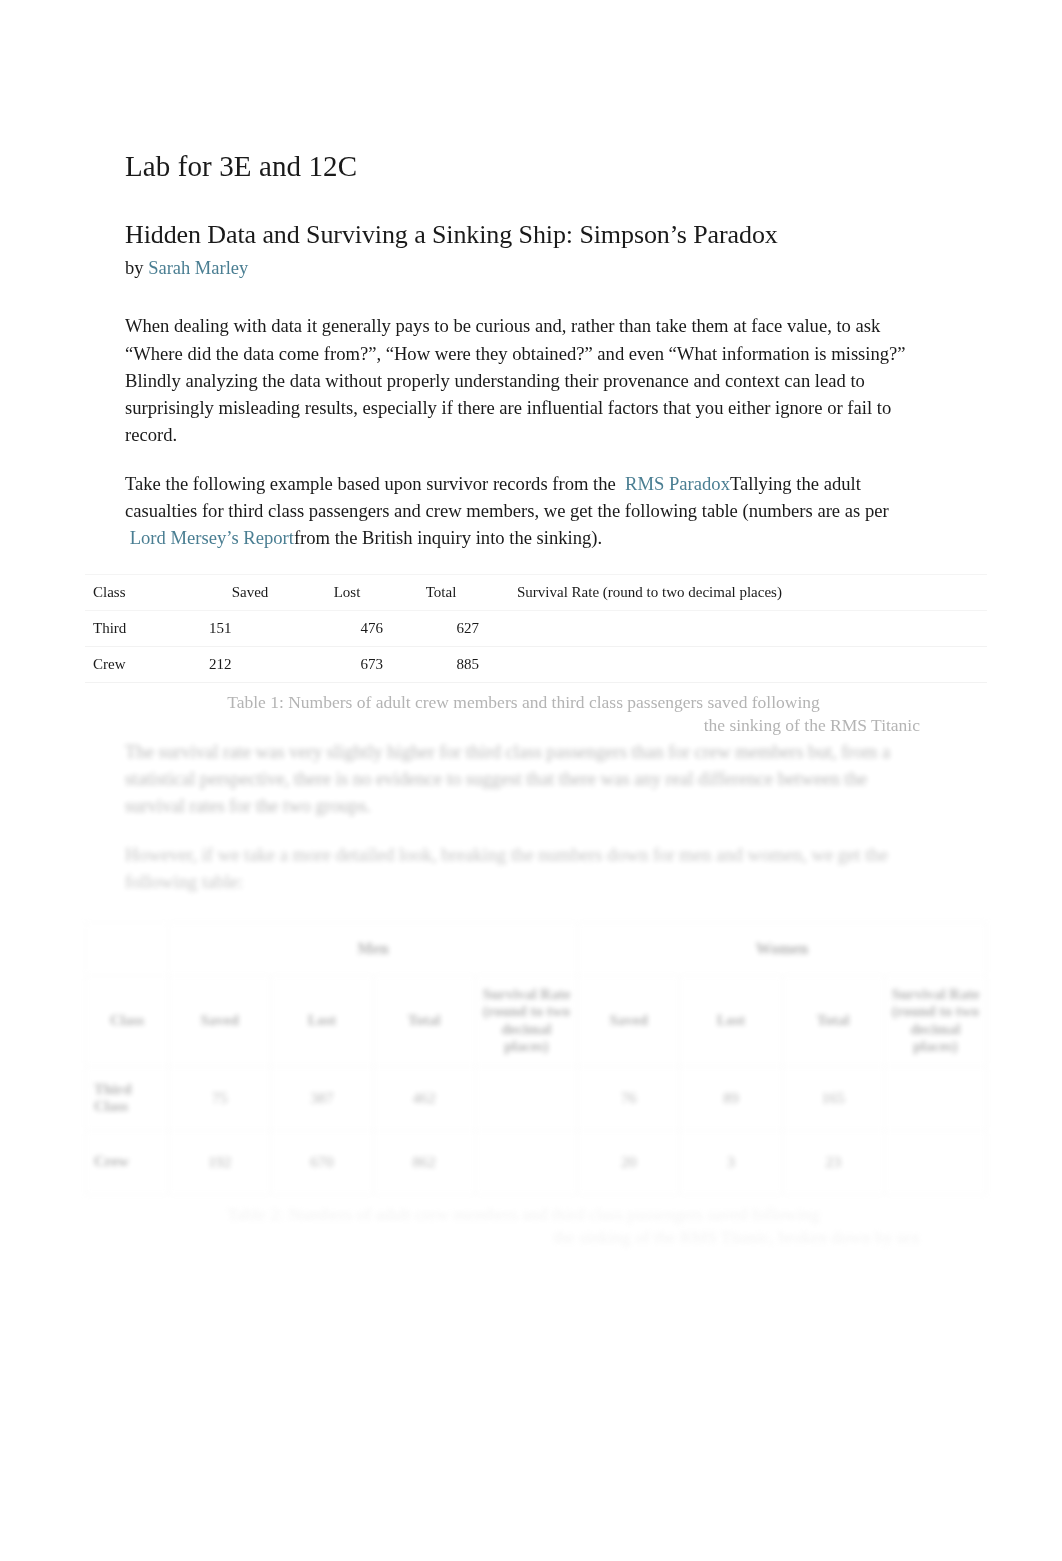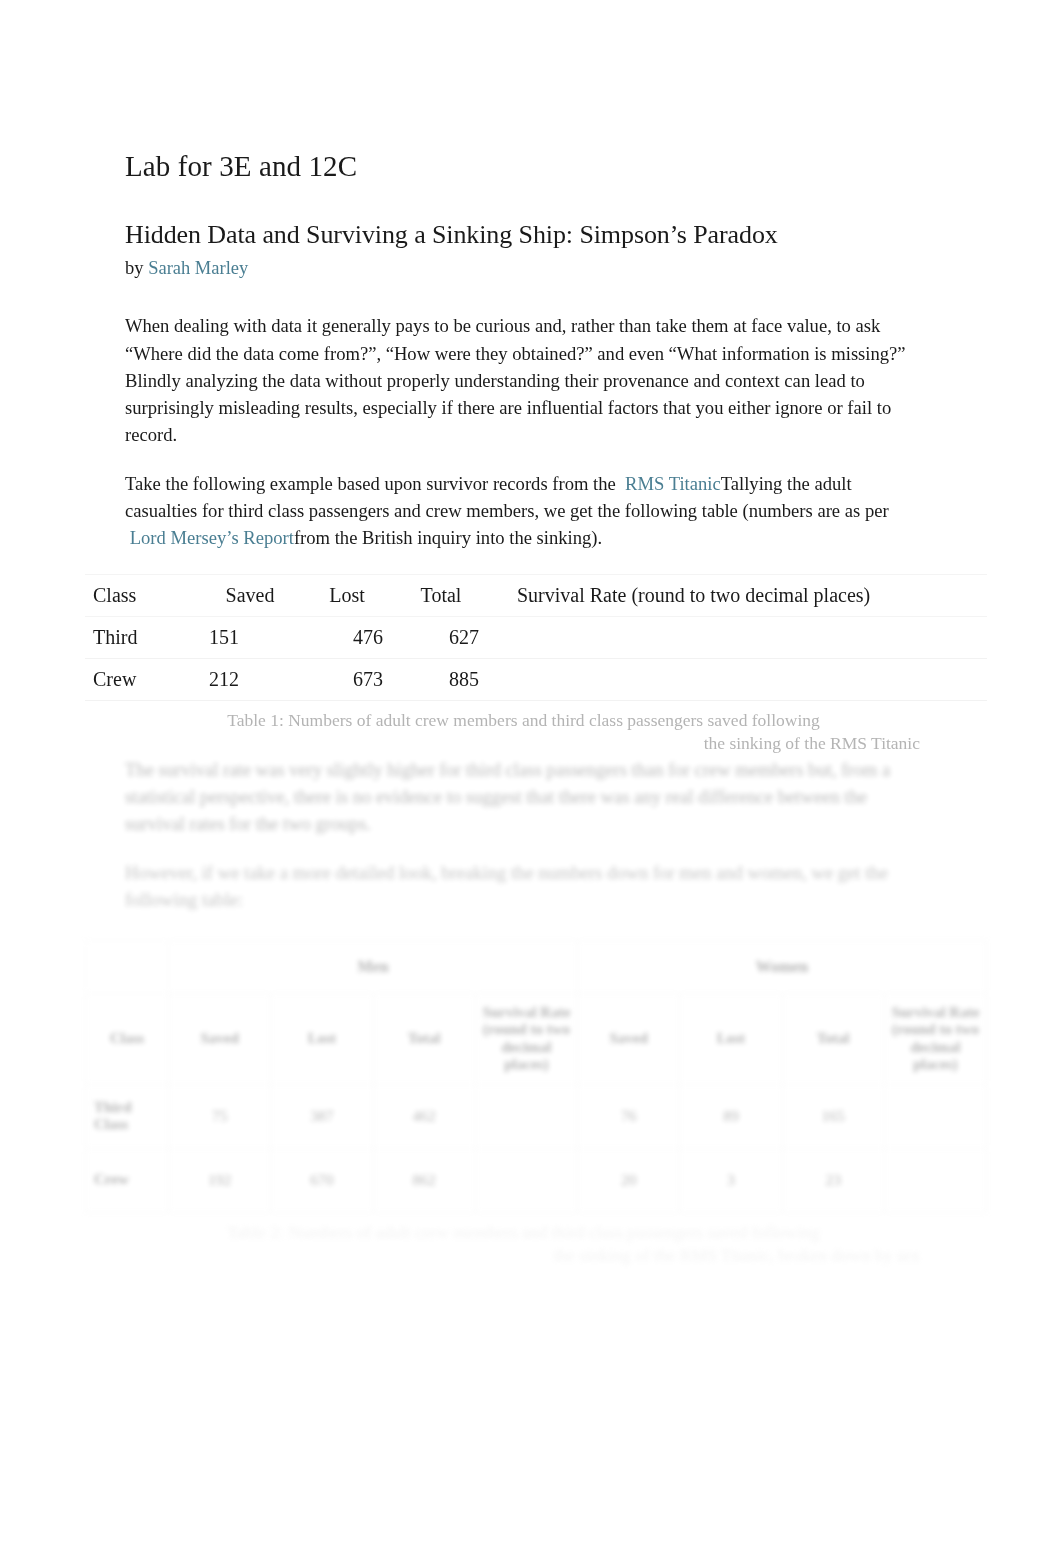--- a/index.html
+++ b/index.html
@@ -62,21 +62,21 @@
     margin: 0 0 22px 0;
     text-align: left;
   }
 
   
   table.tbl1 {
     border-collapse: collapse;
     width: 902px;
     margin-left: -40px;
     margin-top: 20px;
-    font-size: 20px;
+    font-size: 15px;
     font-family: Liberation Serif, serif;
   }
   table.tbl1 th, table.tbl1 td {
     border-top: 1px solid #f2f2f2;
     border-bottom: 1px solid #f2f2f2;
     padding: 9px 10px;
     font-weight: 400;
   }
   table.tbl1 thead th {
     border-top: 1px solid #f4f4f4;
@@ -179,21 +179,21 @@
 
     <div class="byline">
       <span>by</span>
       <span class="link">Sarah Marley</span>
     </div>
 
     <p class="body-par">When dealing with data it generally pays to be curious and, rather than take them at face value, to ask “Where did the data come from?”, “How were they obtained?” and even “What information is missing?” Blindly analyzing the data without properly understanding their provenance and context can lead to surprisingly misleading results, especially if there are influential factors that you either ignore or fail to record.</p>
 
     <p class="body-par">
       <span>Take the following example based upon survivor records from the</span>
-      <span>&nbsp;</span><span class="link">RMS Titanic</span><span>Tallying the adult casualties for third class passengers and crew members, we get the following table (numbers are as per</span>
+      <span>&nbsp;</span><span class="link">RMS Paradox</span><span>Tallying the adult casualties for third class passengers and crew members, we get the following table (numbers are as per</span>
       <span>&nbsp;</span><span class="link">Lord Mersey’s Report</span><span>from the British inquiry into the sinking).</span>
     </p>
 
     <table class="tbl1">
       <thead>
         <tr>
           <th class="c-class">Class</th>
           <th class="c-saved">Saved</th>
           <th class="c-lost">Lost</th>
           <th class="c-total">Total</th>

